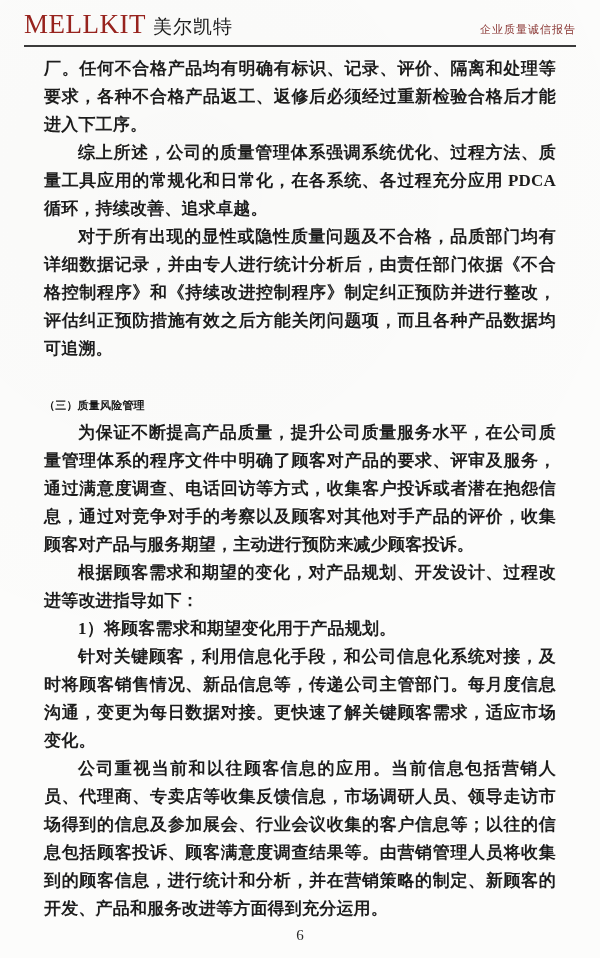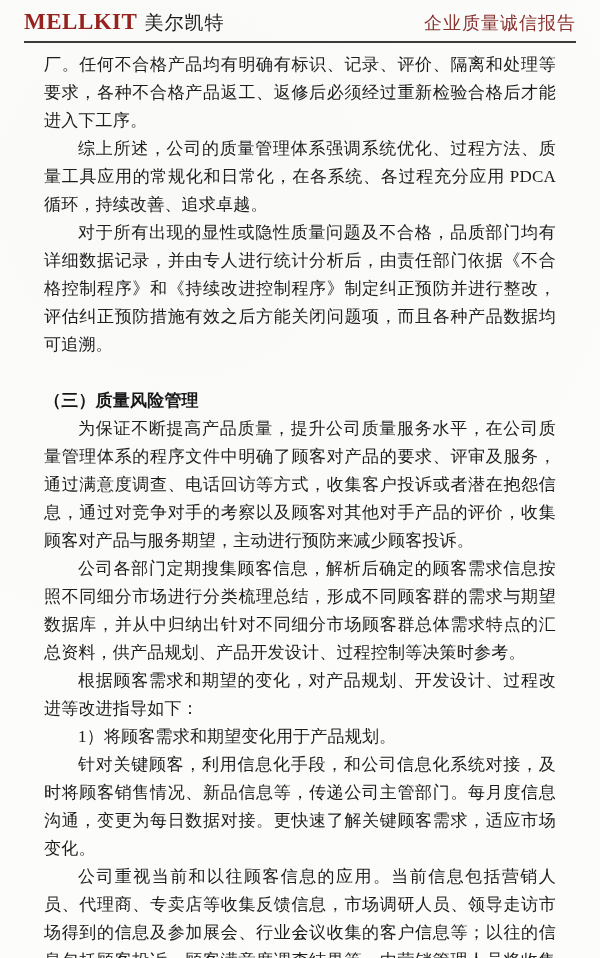--- a/index.html
+++ b/index.html
@@ -22,50 +22,50 @@
   .header {
     margin: 0 24px;
     padding: 9px 0 5px 0;
     border-bottom: 2px solid #3b3b3b;
     display: flex;
     justify-content: space-between;
     align-items: baseline;
   }
   .logo { display: flex; align-items: baseline; gap: 7px; }
   .logo-latin {
-    font-size: 23px;
+    font-size: 27px;
     letter-spacing: 0.5px;
     color: #97231e;
-    font-weight: bold;
+    font-weight: normal;
   }
   .logo-cjk {
     font-size: 19px;
     color: #1c1c1c;
     letter-spacing: 1px;
     font-family: Liberation Mono, monospace;
   }
   .doc-title {
-    font-size: 18px;
+    font-size: 11px;
     color: #883330;
     letter-spacing: 1px;
   }
   
   .content {
     margin: 8px 44px 0 44px;
     font-size: 17px;
     line-height: 28px;
     text-align: justify;
     text-justify: inter-ideograph;
     letter-spacing: 0.2px;
   }
-  .content p { margin: 0; text-indent: 2em; }
+  .content p { margin: 0; text-indent: 2em; font-weight: bold; }
   .content p.continuation { text-indent: 0; }
   .content .section-heading {
     font-weight: bold;
-    font-size: 17px;
+    font-size: 11px;
     margin: 28px 0 0 0;
     line-height: 28px;
     text-indent: 0;
     color: #161616;
   }
   
   .footer {
     position: absolute;
     bottom: 14px; left: 0;
     width: 100%;
@@ -86,21 +86,20 @@
     </div>
     <div class="doc-title">企业质量诚信报告</div>
   </div>
 
   <div class="content">
     <p class="continuation">厂。任何不合格产品均有明确有标识、记录、评价、隔离和处理等要求，各种不合格产品返工、返修后必须经过重新检验合格后才能进入下工序。</p>
     <p>综上所述，公司的质量管理体系强调系统优化、过程方法、质量工具应用的常规化和日常化，在各系统、各过程充分应用 PDCA 循环，持续改善、追求卓越。</p>
     <p>对于所有出现的显性或隐性质量问题及不合格，品质部门均有详细数据记录，并由专人进行统计分析后，由责任部门依据《不合格控制程序》和《持续改进控制程序》制定纠正预防并进行整改，评估纠正预防措施有效之后方能关闭问题项，而且各种产品数据均可追溯。</p>
     <div class="section-heading">（三）质量风险管理</div>
     <p>为保证不断提高产品质量，提升公司质量服务水平，在公司质量管理体系的程序文件中明确了顾客对产品的要求、评审及服务，通过满意度调查、电话回访等方式，收集客户投诉或者潜在抱怨信息，通过对竞争对手的考察以及顾客对其他对手产品的评价，收集顾客对产品与服务期望，主动进行预防来减少顾客投诉。</p>
-    <p>公司各部门定期搜集顾客信息，解析后确定的顾客需求信息按照不同细分市场进行分类梳理总结，形成不同顾客群的需求与期望数据库，并从中归纳出针对不同细分市场顾客群总体需求特点的汇总资料，供产品规划、产品开发设计、过程控制等决策时参考。</p>
     <p>根据顾客需求和期望的变化，对产品规划、开发设计、过程改进等改进指导如下：</p>
     <p>1）将顾客需求和期望变化用于产品规划。</p>
     <p>针对关键顾客，利用信息化手段，和公司信息化系统对接，及时将顾客销售情况、新品信息等，传递公司主管部门。每月度信息沟通，变更为每日数据对接。更快速了解关键顾客需求，适应市场变化。</p>
     <p>公司重视当前和以往顾客信息的应用。当前信息包括营销人员、代理商、专卖店等收集反馈信息，市场调研人员、领导走访市场得到的信息及参加展会、行业会议收集的客户信息等；以往的信息包括顾客投诉、顾客满意度调查结果等。由营销管理人员将收集到的顾客信息，进行统计和分析，并在营销策略的制定、新顾客的开发、产品和服务改进等方面得到充分运用。</p>
   </div>
 
   <div class="footer">
     <span>6</span>
   </div>
 

